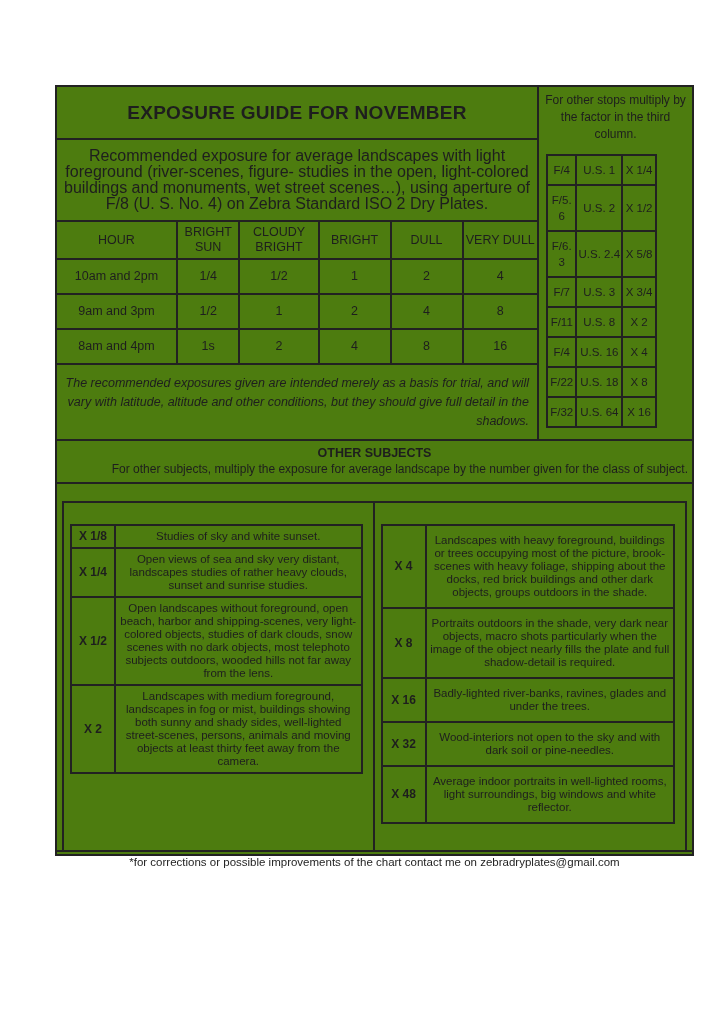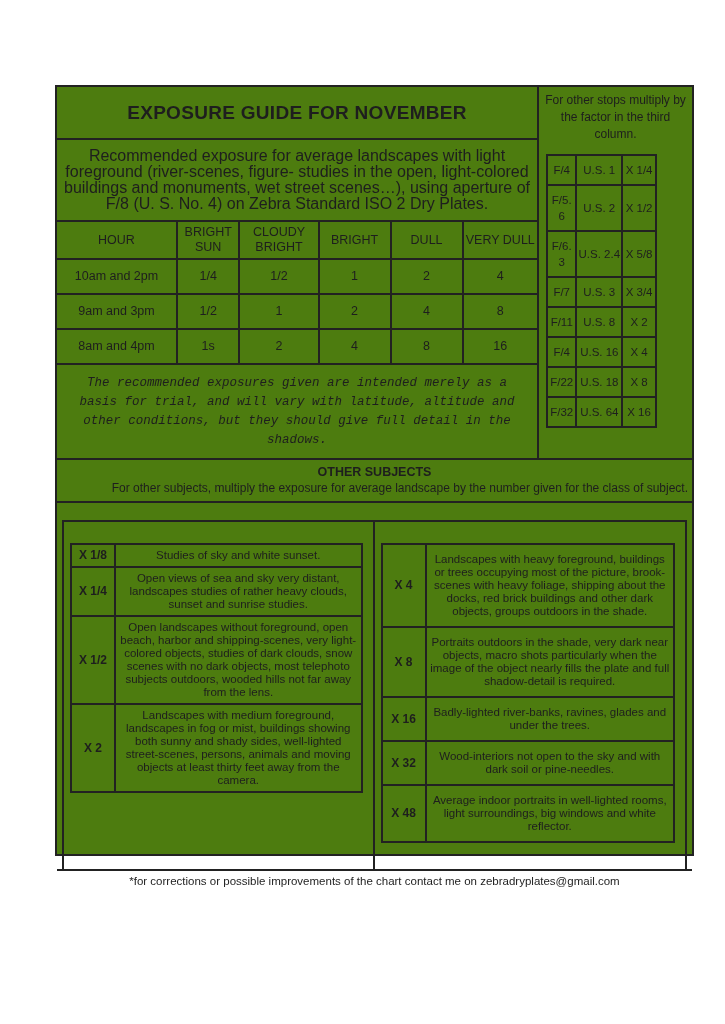--- a/index.html
+++ b/index.html
@@ -37,22 +37,21 @@
     border: 2px solid #222; text-align: center;
     font-size: 12.5px; font-weight: normal; line-height: 15px;
   }
   .hour-table tr > :first-child { border-left: none; }
   .hour-table tr > :last-child  { border-right: none; }
   .hour-table th { height: 38px; padding: 3px 2px; }
   .hour-table td { height: 35px; padding: 8px 2px; }
   .note-box {
     padding: 9px 8px 8px;
     font-size: 12.5px; line-height: 19px; font-style: italic;
-    text-align: center;
-    font-family: Liberation Mono, monospace;
+    text-align: right;
   }
   .stops-heading {
     padding: 5px 5px 4px;
     font-size: 12px; line-height: 17px; text-align: center;
   }
   .stops-table { margin: 7px 7px 0; width: 111px; table-layout: fixed; }
   .stops-table td {
     border: 2px solid #222; text-align: center;
     font-size: 11.5px; line-height: 16px; padding: 6px 1px;
   }

